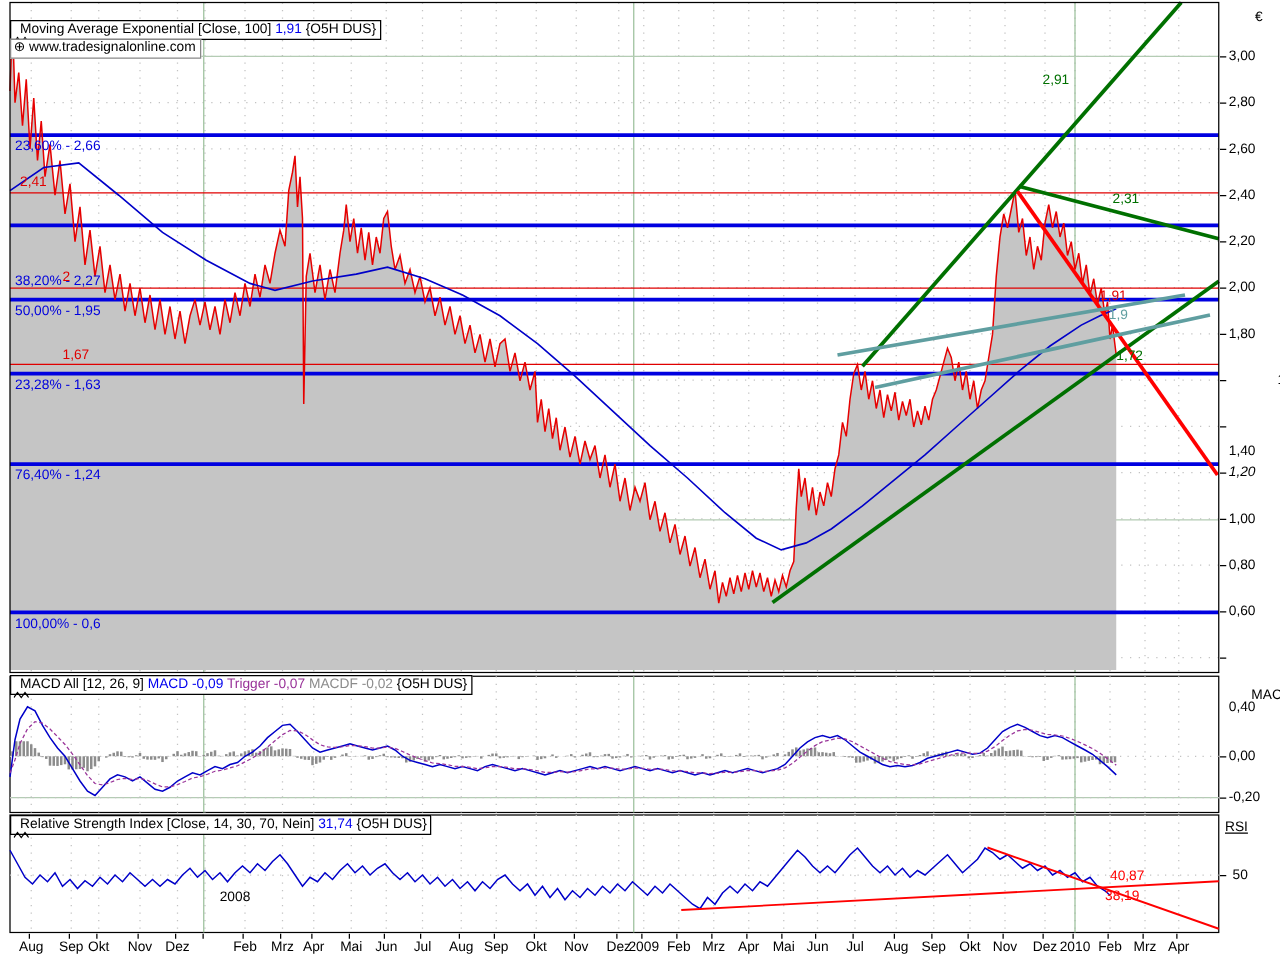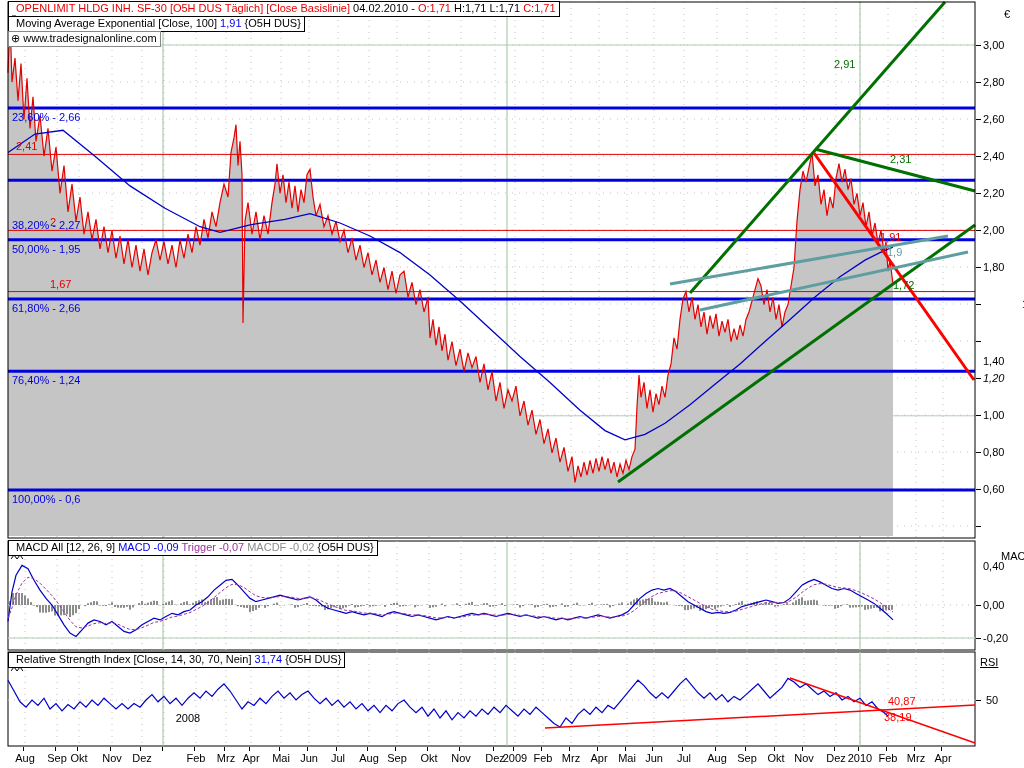--- a/index.html
+++ b/index.html
@@ -468,27 +468,20 @@
       <line x1="943" y1="652" x2="943" y2="746" stroke="#c2c2c2" stroke-width="1" stroke-dasharray="1,5"></line>
       <line x1="163" y1="652" x2="163" y2="746" stroke="#9cc09c" stroke-width="1"></line>
       <line x1="507" y1="652" x2="507" y2="746" stroke="#9cc09c" stroke-width="1"></line>
       <line x1="860" y1="652" x2="860" y2="746" stroke="#9cc09c" stroke-width="1"></line>
       <line x1="8" y1="700" x2="975" y2="700" stroke="#c2c2c2" stroke-width="1" stroke-dasharray="1,5"></line>
       <polyline points="8,680.2 14,691 20,701.8 26,707.2 32,700 38,705.4 44,698.2 50,709 56,703.6 62,710.8 68,704.5 74,709 80,701.8 86,707.2 92,700 98,705.4 104,698.2 110,703.6 116,709 122,703.6 128,709 134,703.6 140,707.2 146,700 152,694.6 158,701.8 164,696.4 170,703.6 176,698.2 182,705.4 188,698.2 194,692.8 200,698.2 206,691 212,696.4 218,689.2 224,683.8 230,691 236,700 242,709 248,701.8 254,705.4 260,698.2 266,703.6 272,696.4 278,691 284,698.2 290,692.8 296,700 302,694.6 308,691 314,698.2 320,703.6 326,698.2 332,705.4 338,700 344,707.2 350,701.8 356,709 362,703.6 368,710.8 374,705.4 380,712.6 386,705.4 392,710.8 398,703.6 404,700 410,707.2 416,712.6 422,707.2 428,716.2 434,709 440,718 446,710.8 452,719.8 458,712.6 464,718 470,710.8 476,716.2 482,709 488,714.4 494,707.2 500,712.6 506,705.4 512,710.8 518,716.2 524,709 530,714.4 536,707.2 542,712.6 548,718 554,723.4 560,727 566,718 572,723.4 578,714.4 584,709 590,714.4 596,707.2 602,712.6 608,705.4 614,709 620,701.8 626,694.6 632,687.4 638,680.2 644,685.6 650,692.8 656,698.2 662,692.8 668,698.2 674,691 680,683.8 686,678.4 692,685.6 698,692.8 704,698.2 710,692.8 716,700 722,694.6 728,701.8 734,696.4 740,700 746,694.6 752,689.2 758,683.8 764,691 770,698.2 776,692.8 782,687.4 788,678.4 794,682 800,687.4 806,683.8 812,689.2 818,694.6 824,691 830,696.4 836,692.8 842,700 848,696.4 854,701.8 860,698.2 866,705.4 872,701.8 878,709 884,712.6 888,716.2" fill="none" stroke="#0000c8" stroke-width="1.2"></polyline>
       <polyline points="545,728 975,705" fill="none" stroke="#ff0000" stroke-width="1.5"></polyline>
       <polyline points="790,678 975,743" fill="none" stroke="#ff0000" stroke-width="1.5"></polyline>
     </svg>
 
-<div class="hbox" style="left:8px;top:1px;">
-  <span class="icon"><svg width="11" height="11">
-          <path d="M1 2 L5 2 L5 9 M2 6 L8 6" stroke="#000" fill="none"></path>
-          <path d="M3 9 l2 2 l2 -2" fill="#e60000"></path>
-        </svg></span>
-  <span class="red">OPENLIMIT HLDG INH. SF-30 [O5H DUS  Täglich] [Close Basislinie]</span><span class="blk"> 04.02.2010 - </span><span class="red">O:1,71</span><span class="blk"> H:1,71</span><span class="blk"> L:1,71</span><span class="red"> C:1,71</span>
-</div>
 <div class="hbox" style="left:8px;top:16px;">
   <span class="icon"><svg width="12" height="9">
           <polyline points="0,6 3,2 6,6 9,2 12,6" stroke="#000" fill="none"></polyline>
         </svg></span>
   <span class="blk">Moving Average Exponential [Close, 100] </span><span class="blu">1,91</span><span class="blk"> {O5H DUS}</span>
 </div>
 <div class="hbox" style="left:8px;top:31px;border-color:#888;">
   <span>⊕ </span><span>www.tradesignalonline.com</span>
 </div>
 
@@ -506,21 +499,21 @@
 </div>
 
 <div class="lbl" style="left:1004px;top:8px;color:#000;">€</div>
 <div class="lbl" style="left:980px;top:550px;color:#000;margin-left:21px;">MACD</div>
 <div class="lbl" style="left:980px;top:656px;color:#000;text-decoration:underline;">RSI</div>
 
 <div id="labels">
       <div class="lbl" style="left: 12px; top: 111.036px; color: rgb(0, 0, 221);">23,60% - 2,66</div>
       <div class="lbl" style="left: 12px; top: 183.342px; color: rgb(0, 0, 221); margin-top: 36px;">38,20% - 2,27</div>
       <div class="lbl" style="left: 12px; top: 242.67px; color: rgb(0, 0, 221);">50,00% - 1,95</div>
-      <div class="lbl" style="left: 12px; top: 301.998px; color: rgb(0, 0, 221);">61,80% - 2,66</div>
+      <div class="lbl" style="left: 12px; top: 301.998px; color: rgb(0, 0, 221);">23,28% - 1,63</div>
       <div class="lbl" style="left: 12px; top: 374.304px; color: rgb(0, 0, 221);">76,40% - 1,24</div>
       <div class="lbl" style="left: 12px; top: 492.96px; color: rgb(0, 0, 221);">100,00% - 0,6</div>
       <div class="lbl" style="left: 16px; top: 140.386px; color: rgb(224, 0, 0);">2,41</div>
       <div class="lbl" style="left: 50px; top: 216.4px; color: rgb(224, 0, 0);">2</div>
       <div class="lbl" style="left: 50px; top: 277.582px; color: rgb(224, 0, 0);">1,67</div>
       <div class="lbl" style="left: 834px; top: 58px; color: rgb(0, 112, 0);">2,91</div>
       <div class="lbl" style="left: 890px; top: 153px; color: rgb(0, 112, 0);">2,31</div>
       <div class="lbl" style="left: 880px; top: 231px; color: rgb(224, 0, 0);">1,91</div>
       <div class="lbl" style="left: 887px; top: 246px; color: rgb(95, 158, 160);">1,9</div>
       <div class="lbl" style="left: 893px; top: 279px; color: rgb(0, 112, 0);">1,72</div>

